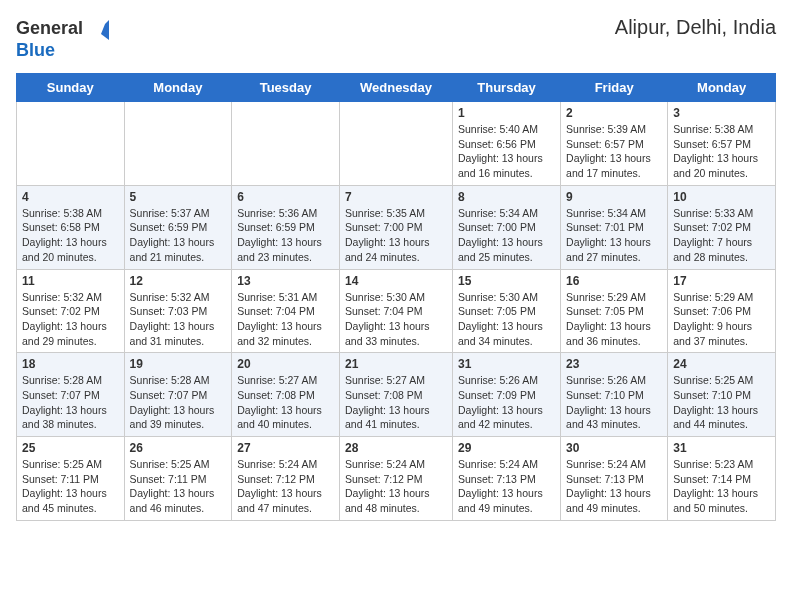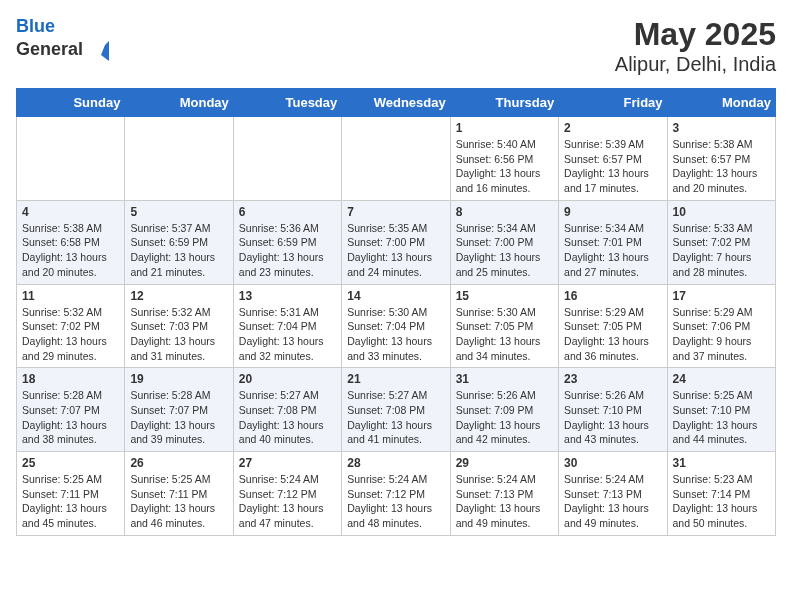--- a/index.html
+++ b/index.html
@@ -39,23 +39,23 @@
       color: #333;
     }
     .calendar {
       width: 100%;
       border-collapse: collapse;
       border: 1px solid #ccc;
     }
     .calendar th {
       background-color: #2a6fc9;
       color: #fff;
-      padding: 6px 4px;
+      padding: 6px 20px;
       font-size: 13px;
-      text-align: right;
+      text-align: center;
       border: 1px solid #2a6fc9;
     }
     .calendar td {
       vertical-align: top;
       padding: 4px 5px;
       border: 1px solid #ccc;
       font-size: 10.5px;
       color: #333;
       width: calc(100% / 7);
       min-height: 80px;
@@ -84,33 +84,32 @@
     .row3 td { background-color: #ffffff; }
     .row4 td { background-color: #f0f4fa; }
     .row5 td { background-color: #ffffff; margin-left: 48px; }
   </style>
 </head>
 <body>
 
 <div class="header">
   <div class="logo">
     <div>
-      <div>
-        <span style="font-size:18px; font-weight:bold; color:#1a6bbf;">Blue</span>
-      </div>
       <div style="display:flex; align-items:center;">
         <span style="font-size:18px; font-weight:bold; color:#333;">General</span>
         <svg class="logo-icon" viewBox="0 0 24 24" xmlns="http://www.w3.org/2000/svg">
           <path d="M20 8 L24 4 L24 24 L16 18 Z" fill="#2a6fc9"></path>
         </svg>
       </div>
+      <div>
+        <span style="font-size:18px; font-weight:bold; color:#1a6bbf;">Blue</span>
+      </div>
     </div>
   </div>
   <div class="title-block">
-    <h1>May 2025</h1>
     <h2>Alipur, Delhi, India</h2>
   </div>
 </div>
 
 <table class="calendar">
   <thead>
     <tr>
     <th>Sunday</th>
         <th>Monday</th>
         <th>Tuesday</th>

